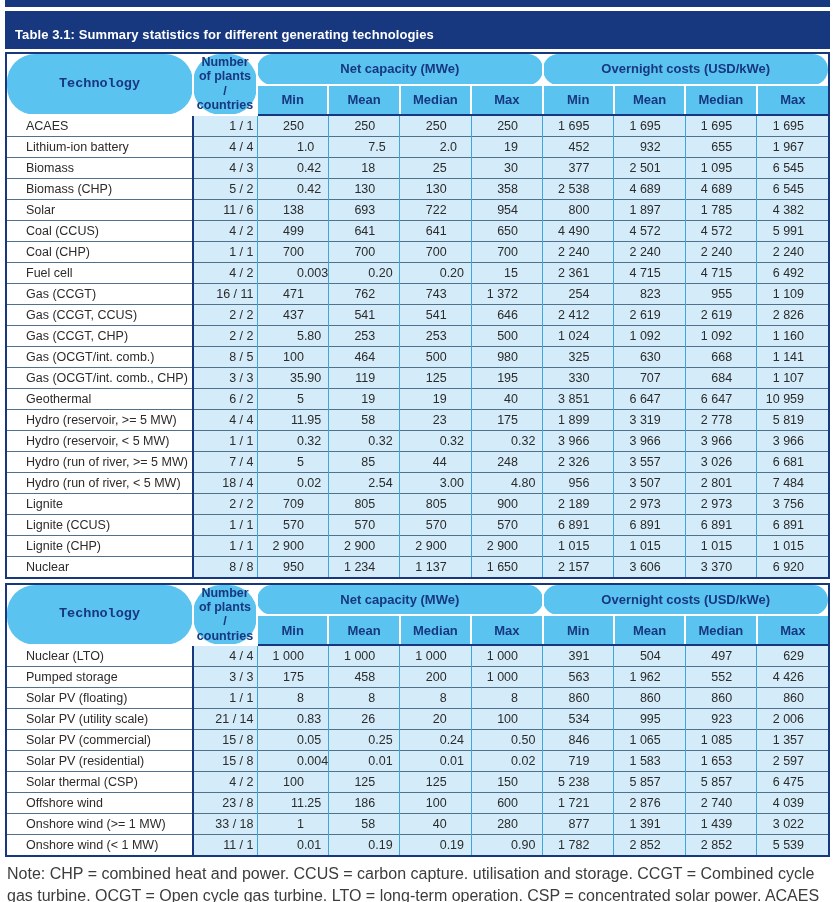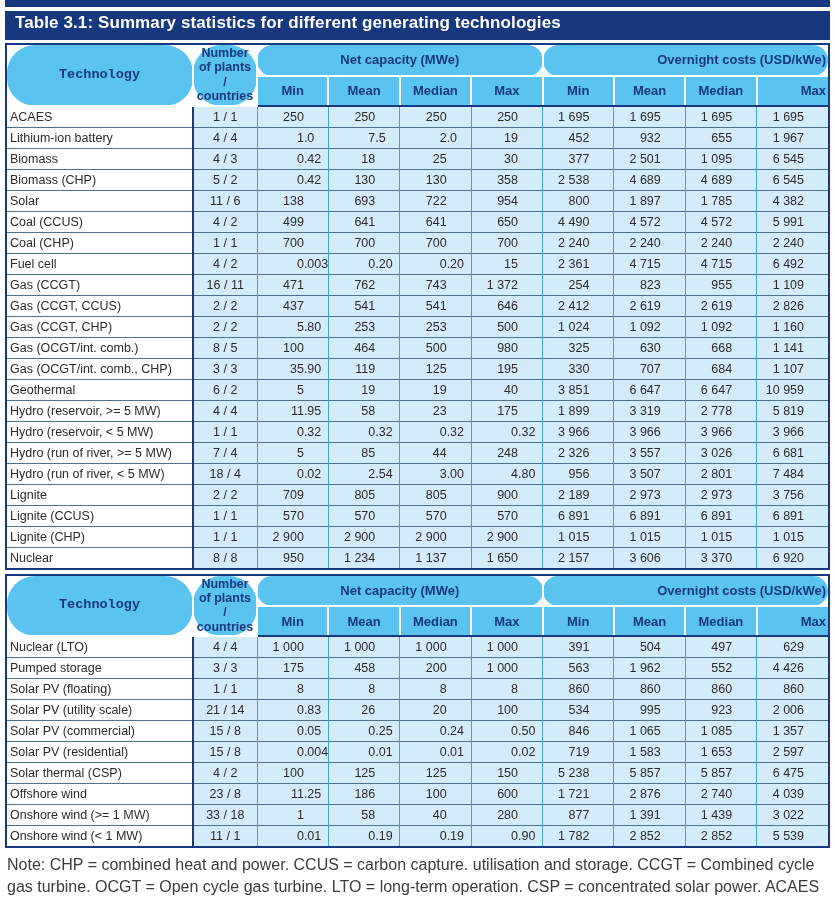--- a/index.html
+++ b/index.html
@@ -7,60 +7,60 @@
     width:835px; height:902px; overflow:hidden;
     font-family:"Liberation Sans", sans-serif;
     -webkit-font-smoothing:antialiased;
   }
   .page { padding:0 5px; }
 
   .top-strip { height:7px; background:#17387F; margin:0 0 4px 0; }
 
   .title-bar {
     background:#17387F; color:#ffffff;
-    font-weight:bold; font-size:17px;
-    padding:2px 10px 7px 10px;
+    font-weight:bold; font-size:13px;
+    padding:16px 10px 7px 10px;
     letter-spacing:.1px;
   }
 
   .tblwrap { border:2px solid #17387F; margin-top:3px; }
   .tblwrap.second { margin-top:4px; }
 
   table { width:100%; border-collapse:collapse; table-layout:fixed; }
 
   thead th {
     background:#5BC3F0; color:#17387F;
     font-weight:bold; font-size:13px;
     border-right:2px solid #ffffff;
     padding:1px 2px; text-align:center; vertical-align:middle;
   }
-  thead th:last-child { border-right:none;text-align:right; }
+  thead th:last-child { border-right:none; }
   thead tr.grp th { border-bottom:2px solid #ffffff; height:24px;border-radius:28px; }
   thead tr.sub th { height:22px; border-bottom:2px solid #17387F; }
   thead th.span2 { border-bottom:2px solid #17387F; line-height:1.15; }
   thead th.techh { font-size:13.5px;font-family:Liberation Mono, monospace; }
   thead th.plantsh { font-size:12.5px; }
 
   tbody td {
     background:#D4ECF9; color:#2b2b2b;
     font-size:12.5px; height:20px;
     border-top:1px solid #51708B;
     border-right:1px solid #3FA5DA;
     padding:0 3px; vertical-align:middle;
   }
   tbody td:last-child { border-right:none; }
   tbody tr:first-child td { border-top:none; }
 
   tbody td.tech {
     background:#ffffff; text-align:left;
-    padding-left:3px; padding-right:1px;
+    padding-left:19px; padding-right:1px;
     border-right:2px solid #17387F;
     white-space:nowrap; overflow:hidden;
   }
-  tbody td.plants { text-align:center;margin-left:38px; }
+  tbody td.plants { text-align:right;margin-left:38px; }
 
   tbody td.num .nw {
     display:flex; justify-content:flex-end; align-items:baseline;
   }
   tbody td.num .ip { text-align:right; white-space:nowrap; }
   tbody td.num .fp { display:inline-block; width:21px; text-align:left; white-space:nowrap; }
 
   .note {
     font-size:16px; color:#3c3c3c; line-height:1.4;
     margin-top:6px; padding:0 2px;

